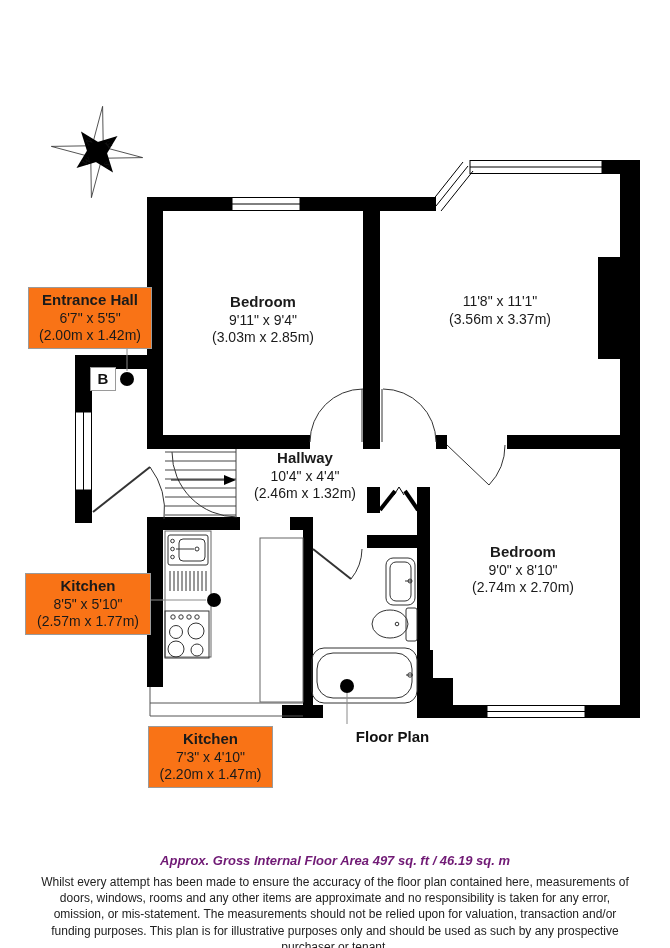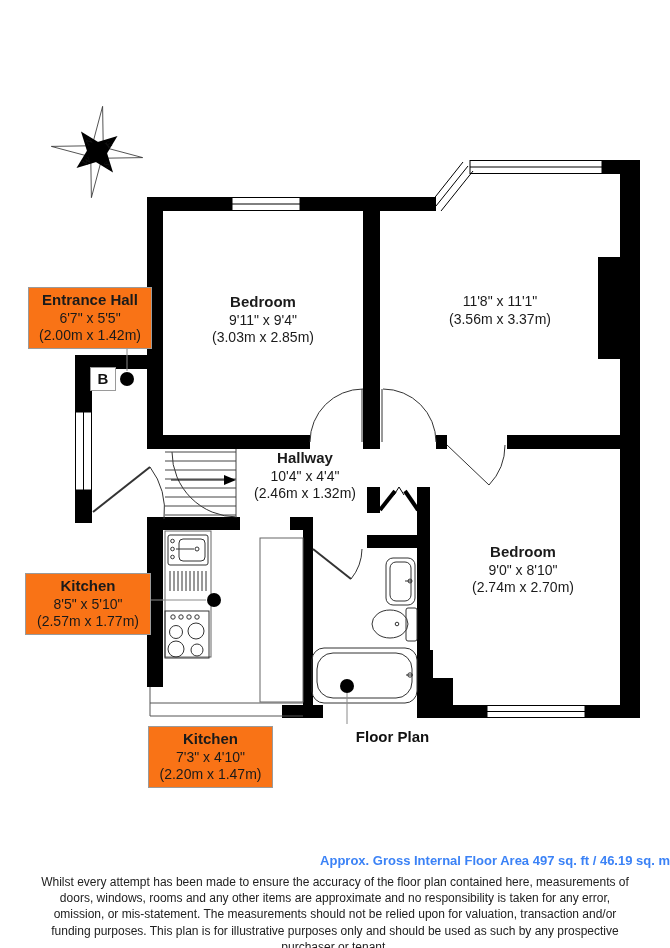--- a/index.html
+++ b/index.html
@@ -5,21 +5,21 @@
   html,body{margin:0;padding:0;background:#fff;}
   #canvas{position:relative;width:670px;height:948px;background:#fff;overflow:hidden;
           font-family:"Liberation Sans",sans-serif;color:#111;}
   svg{position:absolute;left:0;top:0;}
   .room-label{position:absolute;text-align:center;line-height:1.25;font-size:14px;color:#1a1a1a;}
   .room-label .nm{display:block;font-weight:bold;font-size:15px;}
   .boxed{border:1px solid #9a9a9a;background:#f97316;padding:3px 2px;}
   .plan-title{position:absolute;font-weight:bold;font-size:15px;text-align:center;color:#111;}
   .b-box{position:absolute;border:1px solid #9a9a9a;background:#fff;text-align:center;
          font-weight:bold;font-size:15px;line-height:21px;}
-  .footer-area{position:absolute;left:0;right:0;text-align:right;font-weight:bold;font-size:13px;color:#3b82f6;}
+  .footer-area{position:absolute;left:0;right:0;text-align:center;font-weight:bold;font-size:13px;color:#701a75;font-style:italic;}
   .footer-disclaimer{position:absolute;left:50%;transform:translateX(-50%);width:592px;text-align:center;
          font-size:12px;line-height:1.35;color:#222;}
 </style>
 </head>
 <body>
 
 <div id="canvas">
 
 <svg width="670" height="948" viewBox="0 0 670 948">
 

